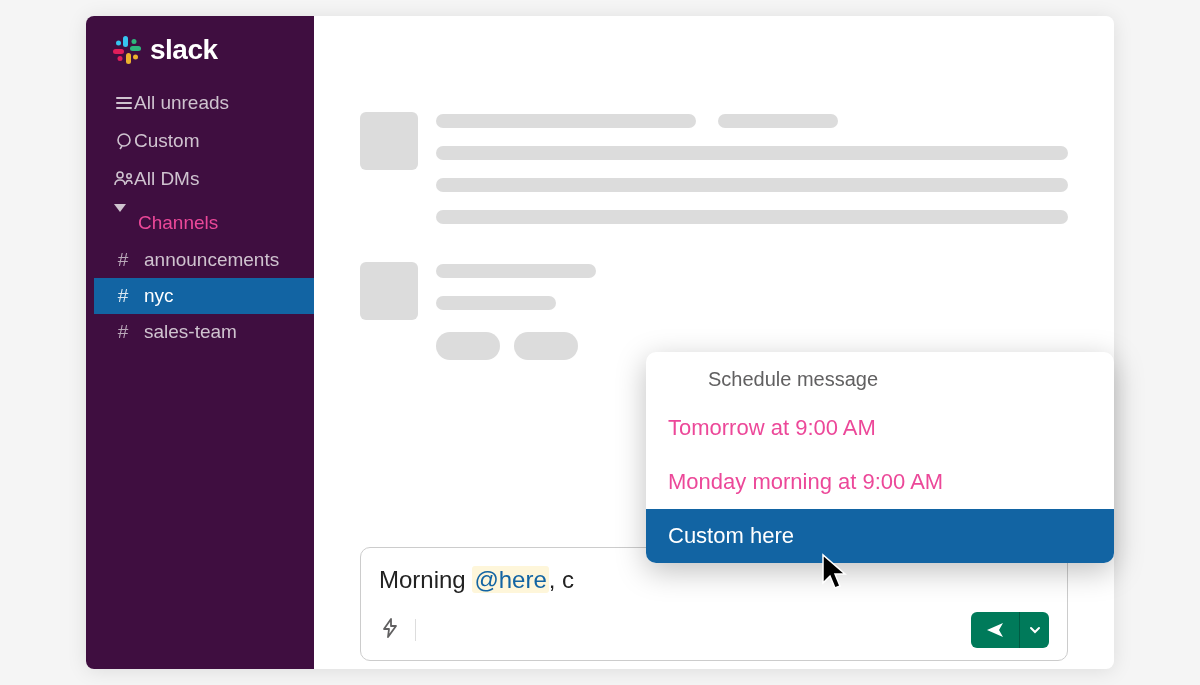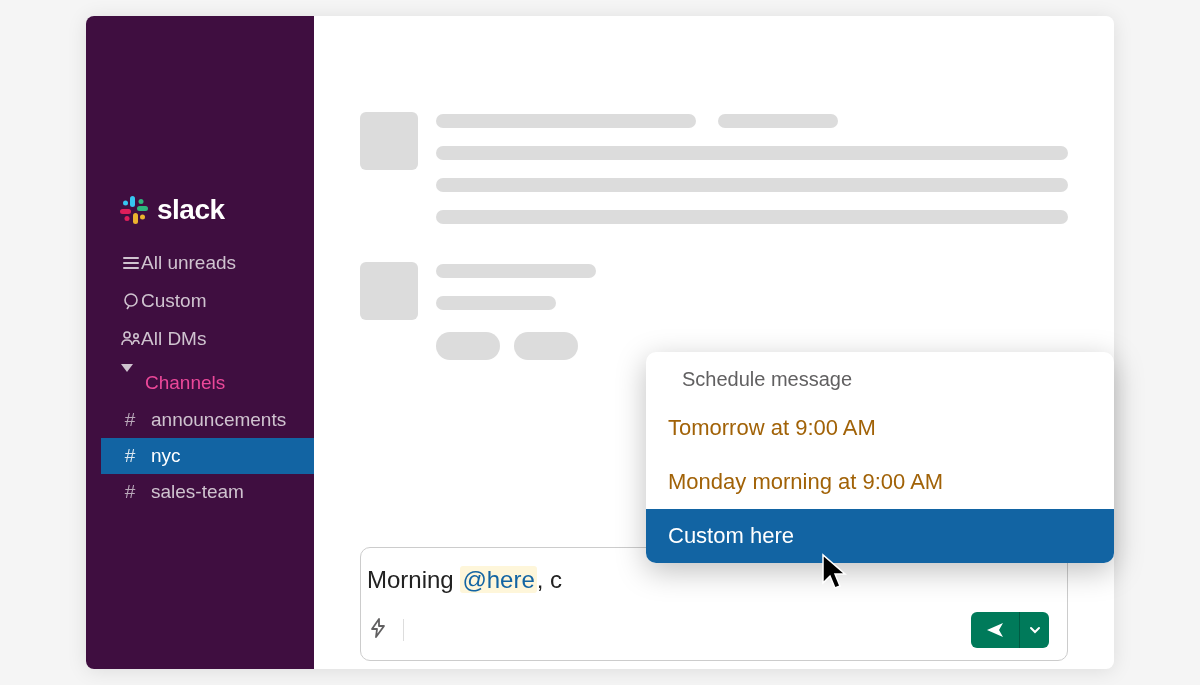--- a/index.html
+++ b/index.html
@@ -19,25 +19,24 @@
   background: #fff;
   border-radius: 8px;
   box-shadow: 0 2px 20px rgba(0,0,0,0.1);
   display: flex;
   overflow: visible;
 }
 .sidebar {
   width: 228px;
   background: #3f0e40;
   color: #cfc3cf;
-  padding: 18px 0 0 15px;
+  padding: 18px 0 0 8px;
   border-radius: 8px 0 0 8px;
   display: flex;
   flex-direction: column;
-  justify-content: center;
 }
 .logo {
   display: flex;
   align-items: center;
   padding: 0 18px 18px 18px;
 }
 .logo-mark {
   display: inline-flex;
   margin-right: 8px;
 }
@@ -132,21 +131,21 @@
   width: 64px;
 }
 .composer {
   position: absolute;
   left: 46px;
   right: 46px;
   bottom: 8px;
   border: 1px solid #ccc;
   border-radius: 10px;
   background: #fff;
-  padding: 18px 18px 12px 6px;
+  padding: 18px 18px 12px 18px;
 }
 .composer-text {
   font-size: 24px;
   color: #222;
   margin-bottom: 18px;
 }
 .mention {
   color: #1264a3;
   background: #fef6da;
   padding: 0 2px;
@@ -196,28 +195,29 @@
   right: 0;
   bottom: 106px;
   width: 468px;
   background: #fff;
   border-radius: 10px;
   box-shadow: 0 8px 30px rgba(0,0,0,0.25);
   overflow: hidden;
   z-index: 10;
 }
 .schedule-header {
-  padding: 16px 22px 10px 36px;
+  padding: 16px 22px 10px 22px;
   color: #616061;
   font-size: 20px;
+  margin-left: 40px;
 }
 .schedule-option {
   padding: 14px 22px;
   font-size: 22px;
-  color: #a16207;
+  color: #ec4899;
   cursor: pointer;
 }
 .schedule-option.highlight {
   background: #1264a3;
   color: #fff;
 }
 .cursor-pointer-icon {
   position: absolute;
   right: 262px;
   bottom: 72px;

